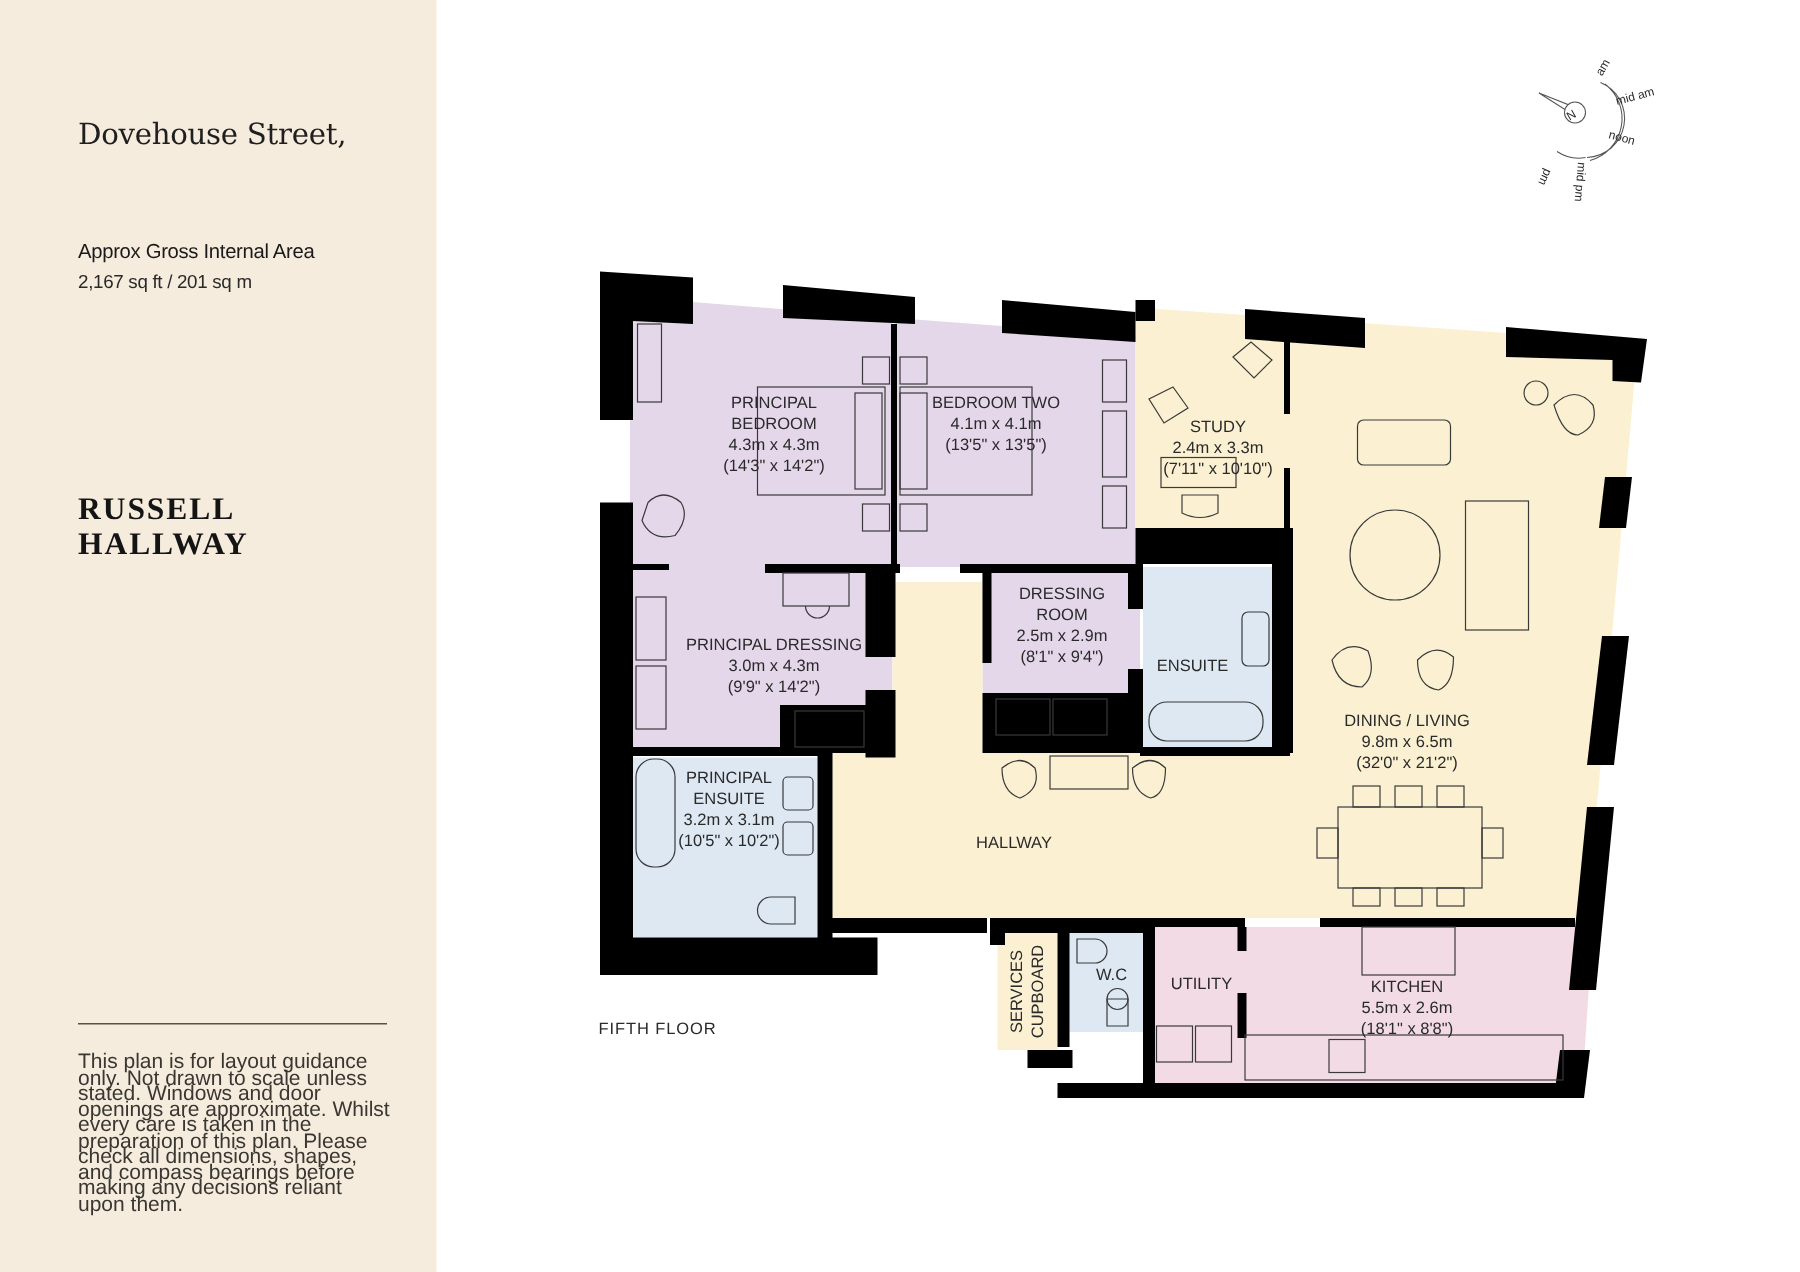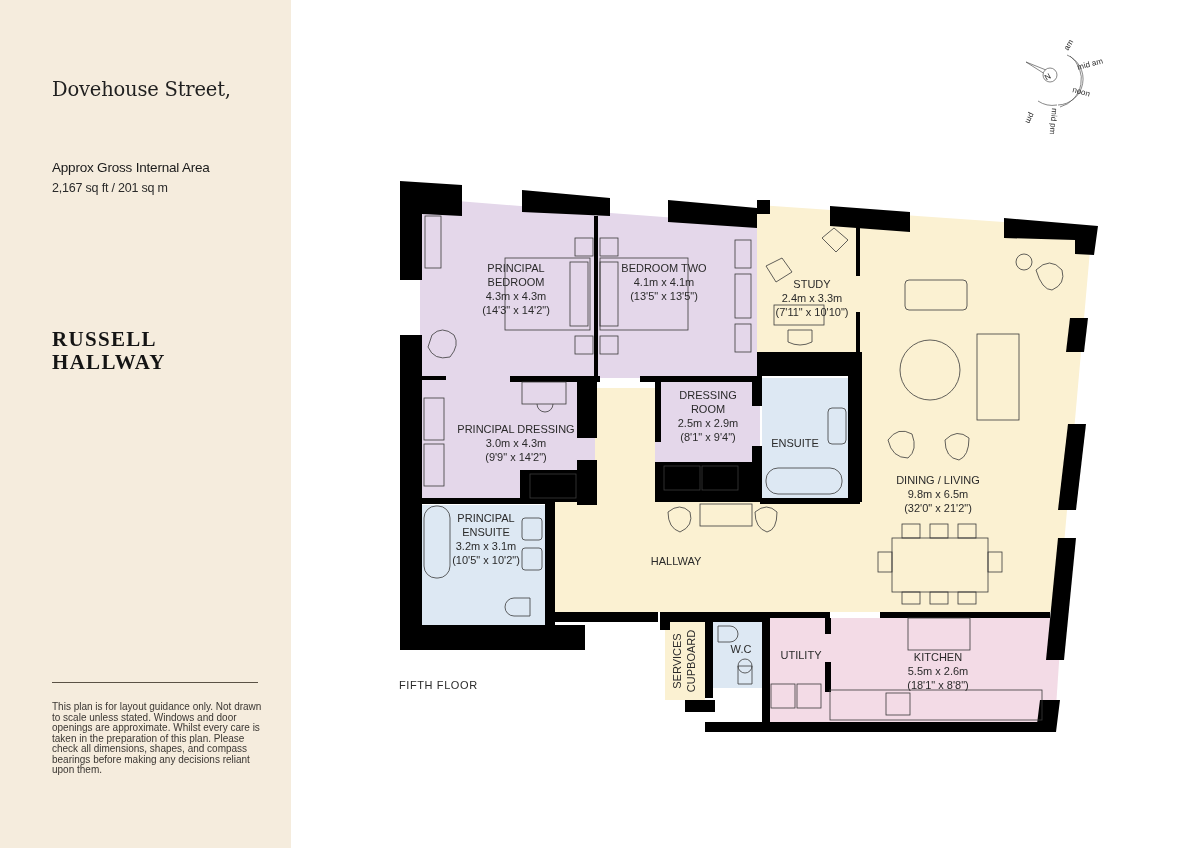--- a/index.html
+++ b/index.html
@@ -27,21 +27,21 @@
     position: absolute; left: 52px; top: 328px;
     font-family: "Liberation Serif", serif; font-weight: bold;
     font-size: 21px; line-height: 23px; letter-spacing: 1.3px; color: #141414;
   }
   .divider {
     position: absolute; left: 52px; top: 682px; width: 206px; height: 1px;
     background: #5a5145;
   }
   .disclaimer {
     position: absolute; left: 52px; top: 702px; width: 210px;
-    font-size: 10px; line-height: 10.5px; color: #3a3632;
+    font-size: 14px; line-height: 10.5px; color: #3a3632;
   }
 
   .plan { position: absolute; left: 0; top: 0; width: 1200px; height: 848px; }
   .plan text { font-family: "Liberation Sans", sans-serif; fill: #2a2a2a; }
   .room-label { font-size: 11px; }
   .floor-label { font-size: 11px; letter-spacing: 0.6px; }
   .compass-text { font-size: 8px; fill: #333; }
 </style>
 </head>
 <body>

